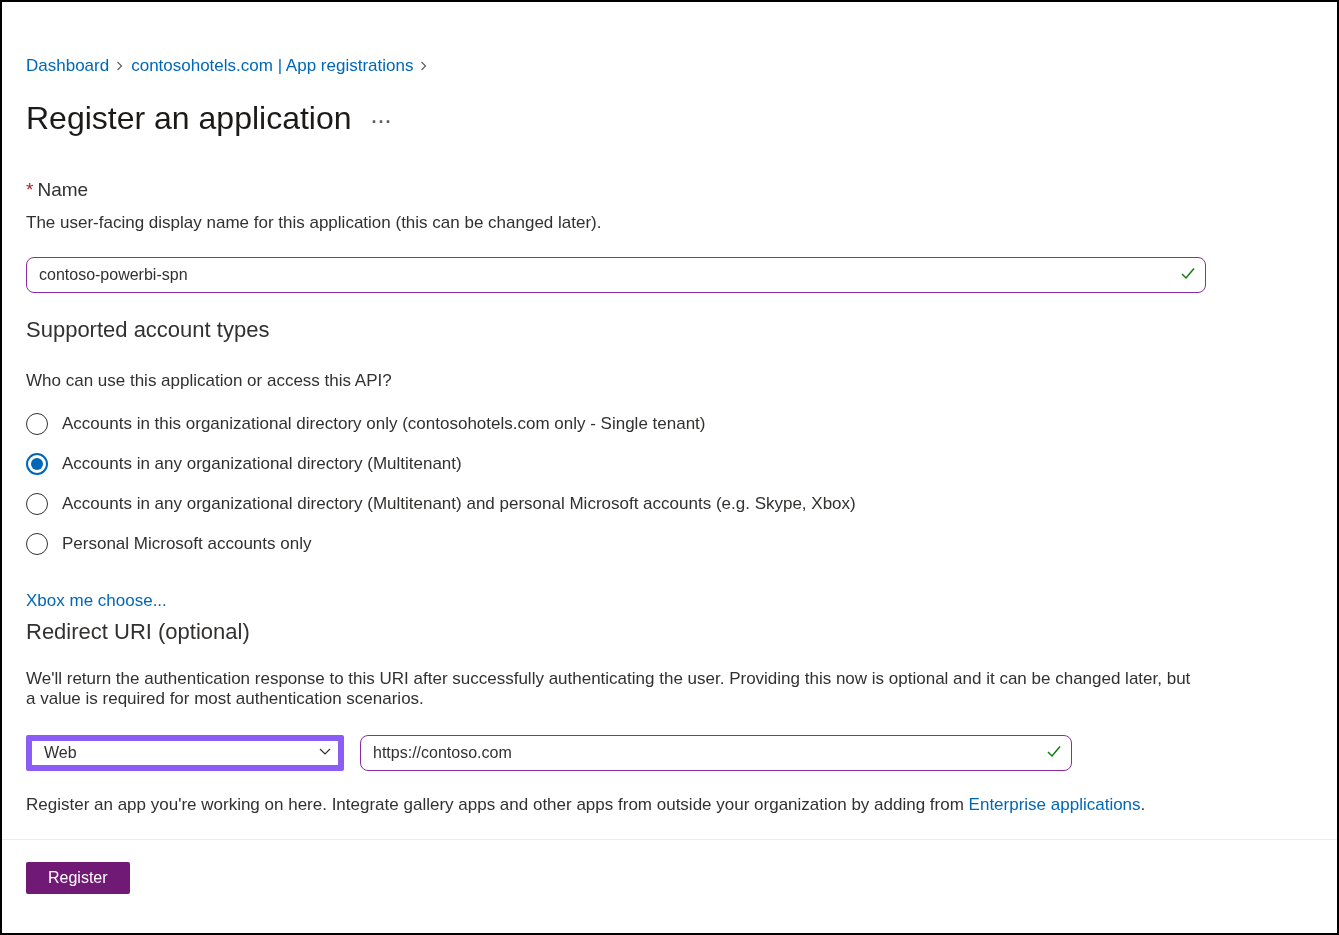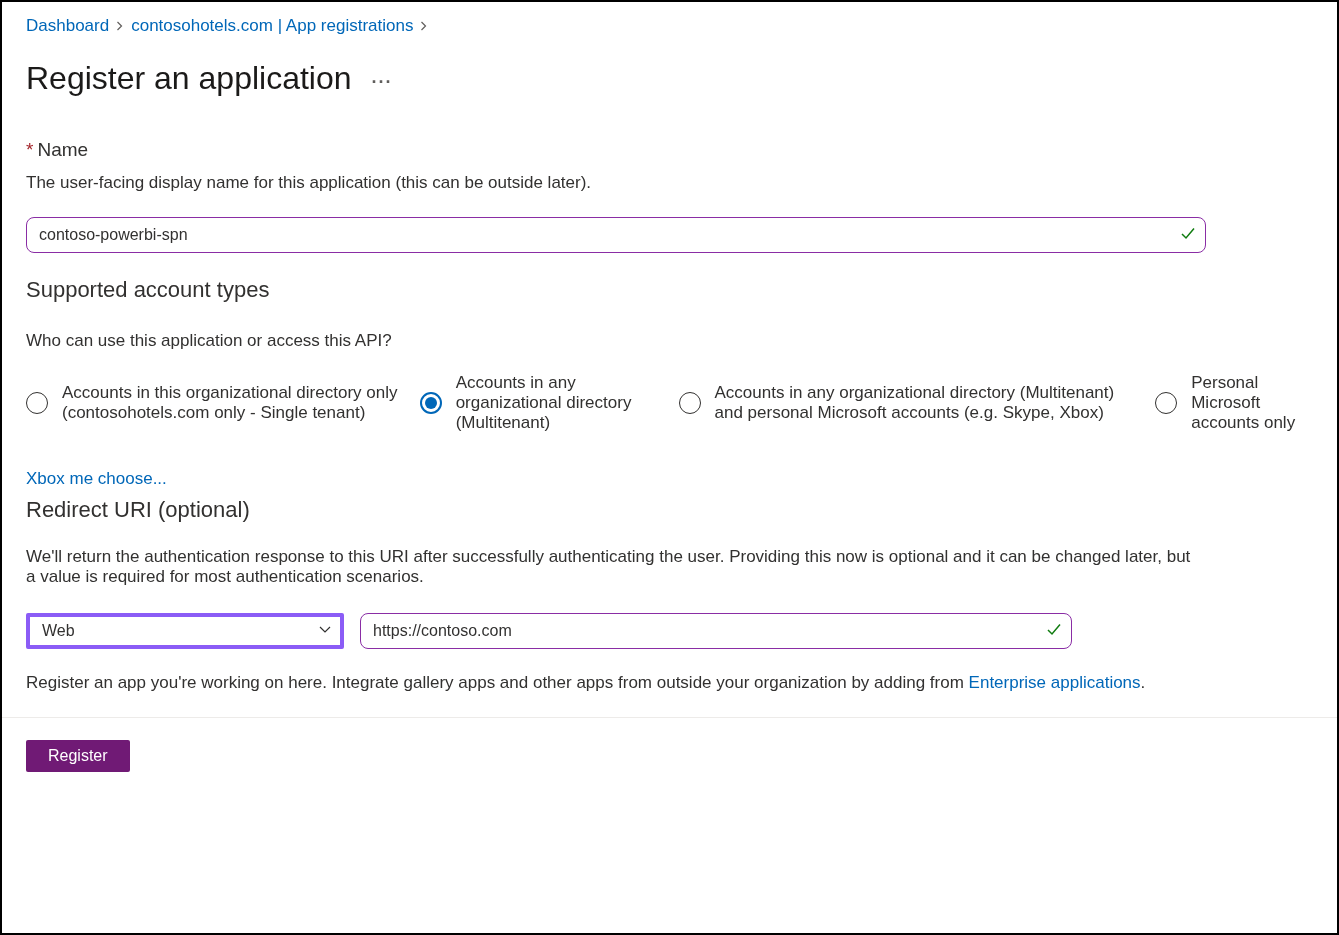--- a/index.html
+++ b/index.html
@@ -13,20 +13,21 @@
       color: #323130;
       background: #fff;
       border: 2px solid #000;
       width: 1339px;
       height: 935px;
       padding: 0;
       position: relative;
     }
     .content-wrapper {
       padding: 10px 24px 0 24px;
+      margin-top: 40px;
     }
     .breadcrumb {
       display: flex;
       align-items: center;
       gap: 6px;
       font-size: 17px;
       margin-bottom: 24px;
       padding-top: 4px;
     }
     .breadcrumb a {
@@ -99,21 +100,21 @@
       color: #323130;
       margin-bottom: 28px;
     }
     .sub-desc {
       font-size: 17px;
       color: #323130;
       margin-bottom: 22px;
     }
     .radio-group {
       display: flex;
-      flex-direction: row;
+      flex-direction: column;
       gap: 18px;
       margin-bottom: 36px;
     }
     .radio-row {
       display: flex;
       align-items: center;
       gap: 14px;
       cursor: pointer;
     }
     .radio-circle {
@@ -151,21 +152,21 @@
       gap: 16px;
       margin-bottom: 24px;
     }
     .select-wrap {
       position: relative;
       width: 318px;
     }
     .select-box {
       width: 100%;
       height: 36px;
-      border: 4px solid #8b5cf6;
+      border: 6px solid #8b5cf6;
       border-radius: 2px;
       padding: 0 34px 0 12px;
       font-size: 16px;
       font-family: inherit;
       background: #fff;
       display: flex;
       align-items: center;
       cursor: pointer;
     }
     .chevron-down {
@@ -239,21 +240,21 @@
   </nav>
 
   <div class="page-title-row">
     <h1 class="page-title">Register an application</h1>
     <span class="more-dots">···</span>
   </div>
 
   <div class="field-label">
     <span class="required-star">*</span><span>Name</span>
   </div>
-  <p class="field-desc">The user-facing display name for this application (this can be outside later).</p>
+  <p class="field-desc">The user-facing display name for this application (this can be changed later).</p>
 
   <div class="text-input-wrap">
     <input type="text" class="text-input" value="contoso-powerbi-spn" style="">
     <span class="valid-check">
       <svg width="16" height="16" viewBox="0 0 16 16">
           <path d="M2 8.5 L6 12.5 L14 3" stroke="#107c10" stroke-width="1.5" fill="none"></path>
         </svg>
     </span>
   </div>
 

